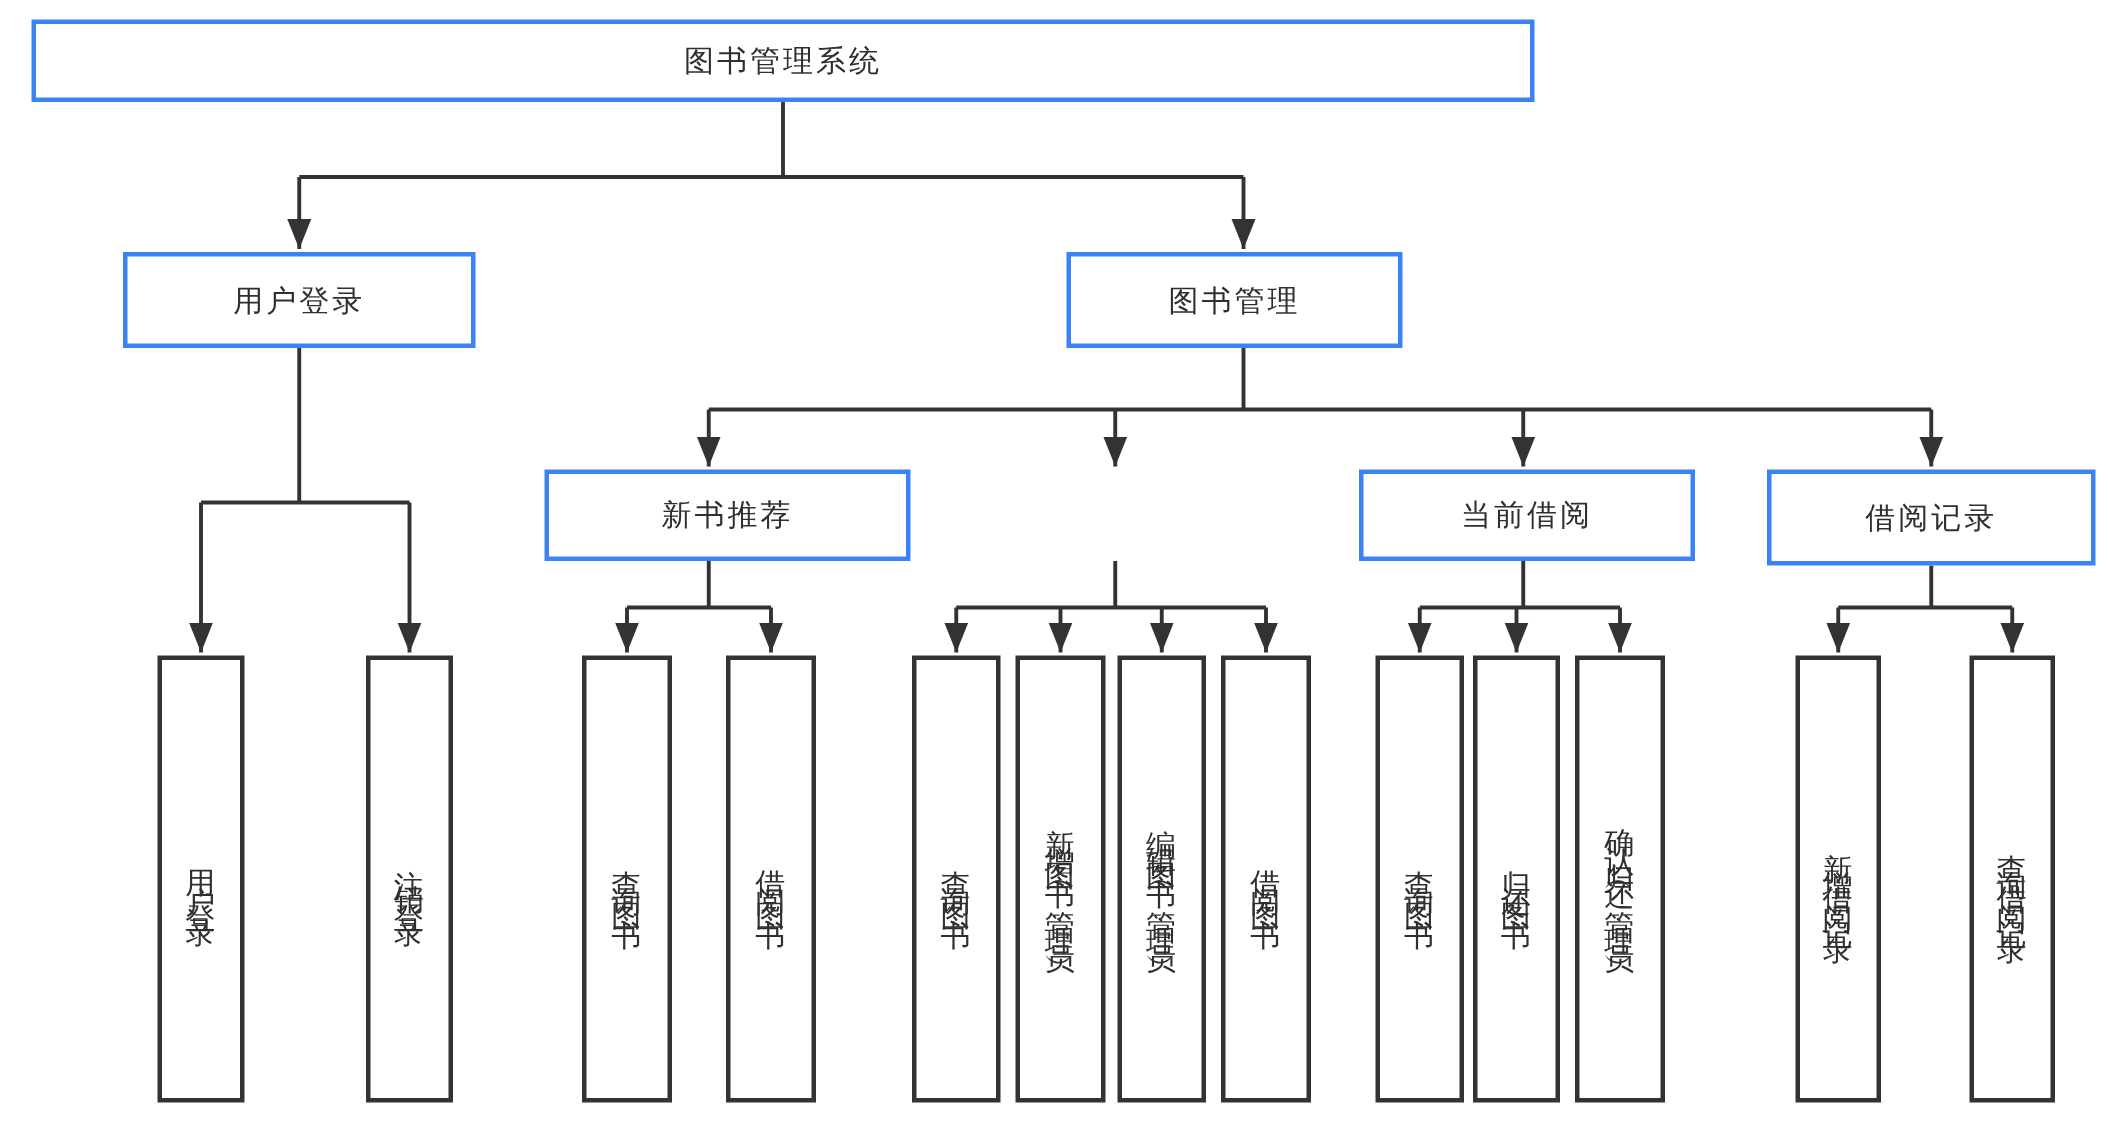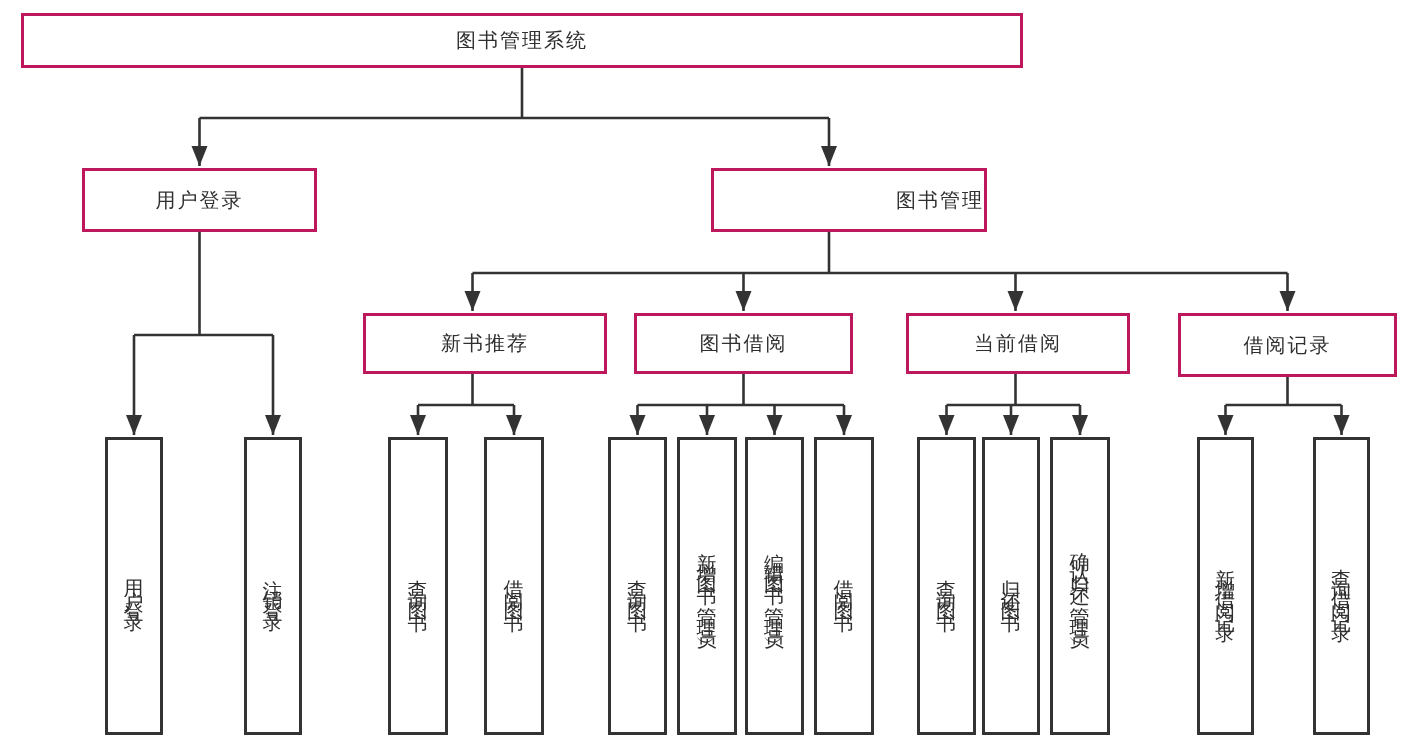--- a/index.html
+++ b/index.html
@@ -17,21 +17,21 @@
   }
   #wires {
     position: absolute;
     left: 0; top: 0;
     width: 1405px;
     height: 747px;
   }
   .hbox {
     position: absolute;
     box-sizing: border-box;
-    border: 3px solid #be185d;
+    border: 3px solid #3b82f6;
     background: #ffffff;
     display: flex;
     align-items: center;
     justify-content: center;
     font-size: 20px;
     color: #2f2f2f;
     letter-spacing: 2px;
     z-index: 2;
   }
   .vbox {
@@ -51,21 +51,21 @@
     text-orientation: mixed;
     font-size: 20px;
     color: #2f2f2f;
     letter-spacing: 11px;
     line-height: 1;
     white-space: nowrap;
   }
   
   #n-root           { left: 21px;   top: 13px;  width: 1002px; height: 55px; }
   #n-user-login     { left: 82px;   top: 168px; width: 235px;  height: 64px; }
-  #n-book-mgmt      { left: 711px;  top: 168px; width: 276px;  height: 64px; justify-content: flex-end; }
+  #n-book-mgmt      { left: 711px;  top: 168px; width: 224px;  height: 64px; }
   #n-new-book-rec   { left: 363px;  top: 313px; width: 244px;  height: 61px; }
   #n-book-borrow    { left: 634px;  top: 313px; width: 219px;  height: 61px; }
   #n-current-borrow { left: 906px;  top: 313px; width: 224px;  height: 61px; }
   #n-borrow-records { left: 1178px; top: 313px; width: 219px;  height: 64px; }
   
   #v-user-login  { left: 105px;  width: 58px; }
   #v-logout      { left: 244px;  width: 58px; }
   #v-nb-query    { left: 388px;  width: 60px; }
   #v-nb-borrow   { left: 484px;  width: 60px; }
   #v-bb-query    { left: 608px;  width: 59px; }
@@ -152,23 +152,20 @@
   <div class="hbox" id="n-user-login">
     <span>用户登录</span>
   </div>
   <div class="hbox" id="n-book-mgmt">
     <span>图书管理</span>
   </div>
 
   <div class="hbox" id="n-new-book-rec">
     <span>新书推荐</span>
   </div>
-  <div class="hbox" id="n-book-borrow">
-    <span>图书借阅</span>
-  </div>
   <div class="hbox" id="n-current-borrow">
     <span>当前借阅</span>
   </div>
   <div class="hbox" id="n-borrow-records">
     <span>借阅记录</span>
   </div>
 
   <div class="vbox" id="v-user-login">
     <span class="vtext">用户登录</span>
   </div>

